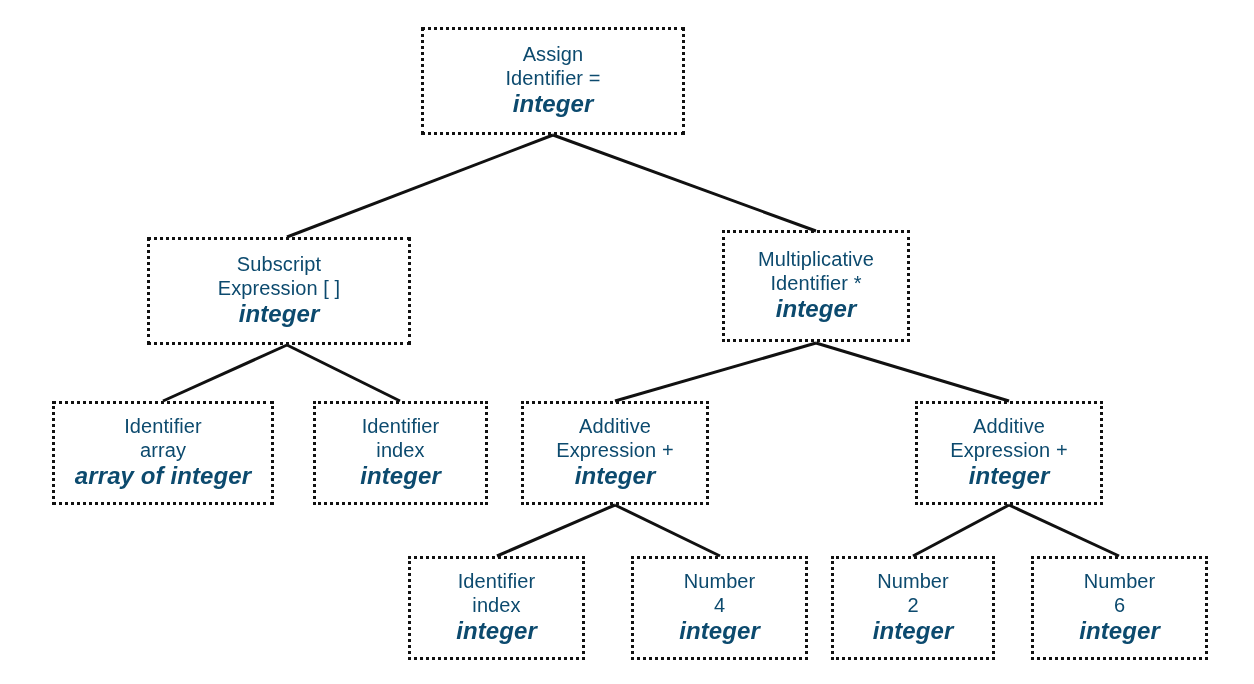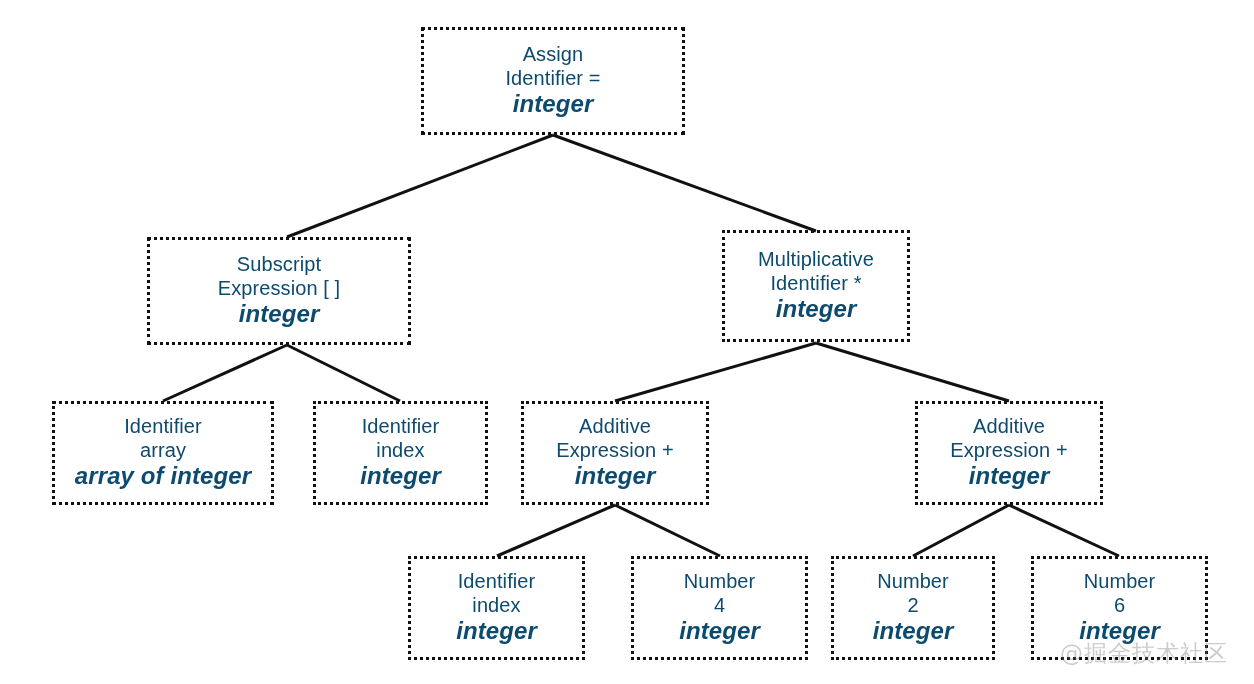--- a/index.html
+++ b/index.html
@@ -128,14 +128,13 @@
         <div class="l1">Number</div>
         <div class="l2">2</div>
         <div class="l3">integer</div>
       </div>
       <div class="node" style="left: 1031px; top: 556px; width: 177px; height: 104px;">
         <div class="l1">Number</div>
         <div class="l2">6</div>
         <div class="l3">integer</div>
       </div>
     </div>
-  <div class="watermark" style="left: 1060px; top: 638px;">@掘金技术社区</div>
 </div>
 
 </body></html>

